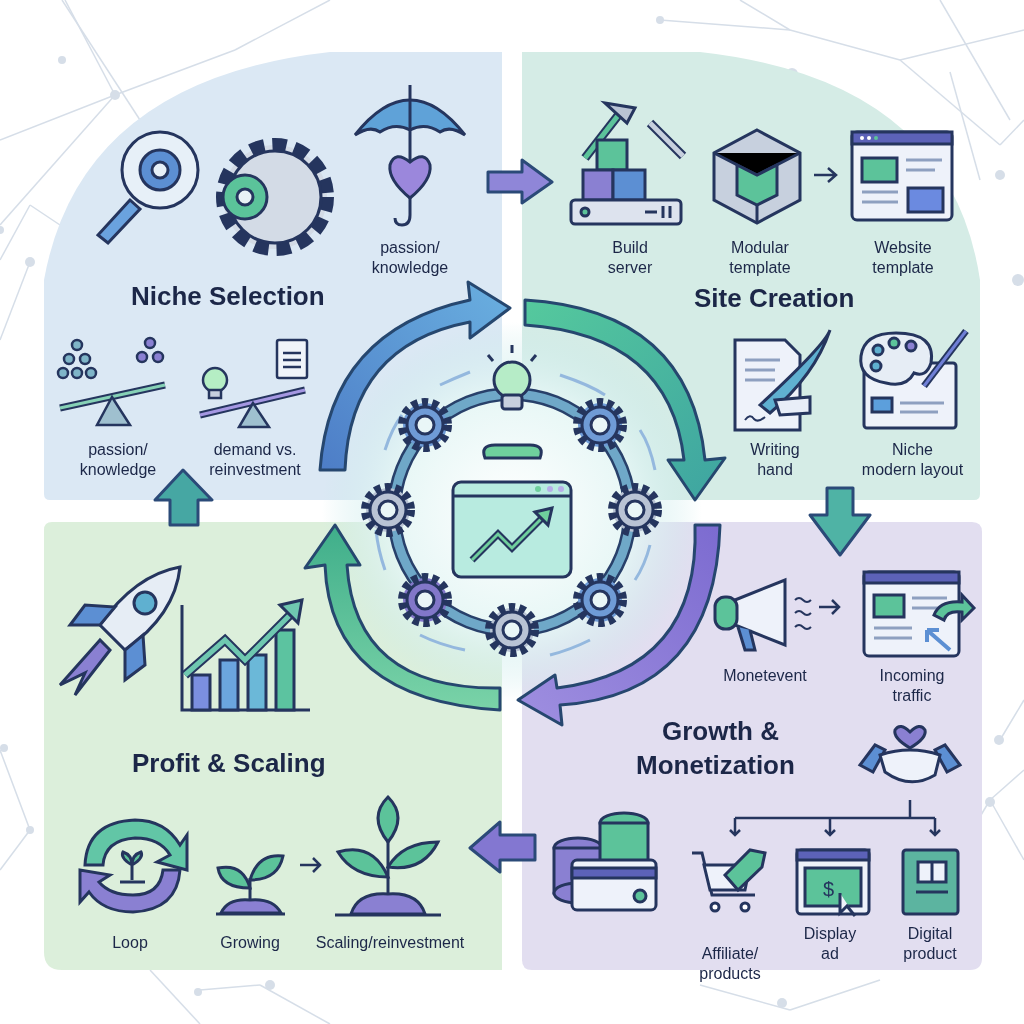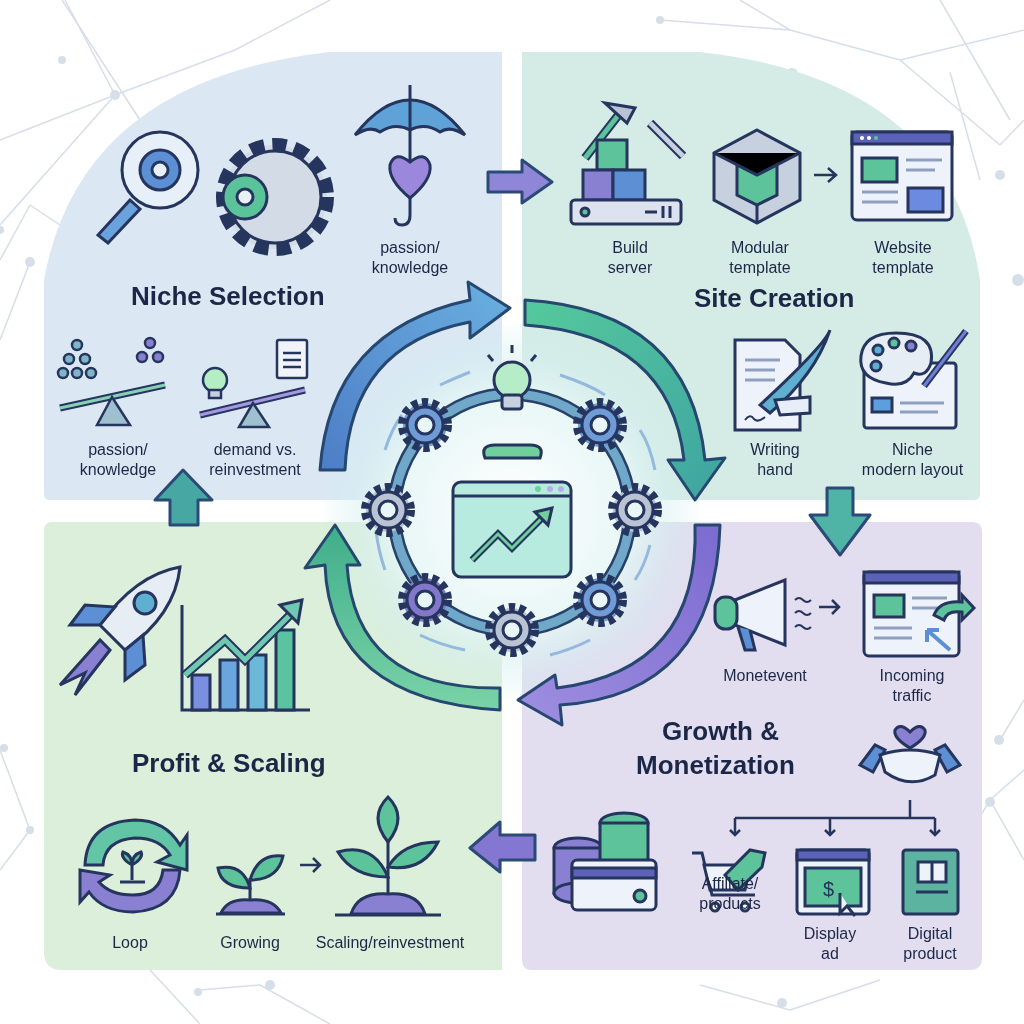--- a/index.html
+++ b/index.html
@@ -430,21 +430,21 @@
     </g>
   </svg>
   <svg class="abs" style="left:898px;top:848px" width="70" height="70">
     <g stroke="#25355e" stroke-width="3">
       <rect x="5" y="2" width="55" height="64" rx="3" fill="#5cb4a0"></rect>
       <rect x="20" y="14" width="28" height="20" fill="#eef2fa"></rect>
         <line x1="34" y1="14" x2="34" y2="34"></line>
       <line x1="18" y1="44" x2="50" y2="44"></line>
     </g>
   </svg>
-  <div class="lbl" style="left:680px;top:874px;width:100px">
+  <div class="lbl" style="left:680px;top:944px;width:100px">
       <div>Affiliate/</div>
       <div>products</div>
     </div>
   <div class="lbl" style="left:780px;top:924px;width:100px">
       <div>Display</div>
       <div>ad</div>
     </div>
   <div class="lbl" style="left:880px;top:924px;width:100px">
       <div>Digital</div>
       <div>product</div>

